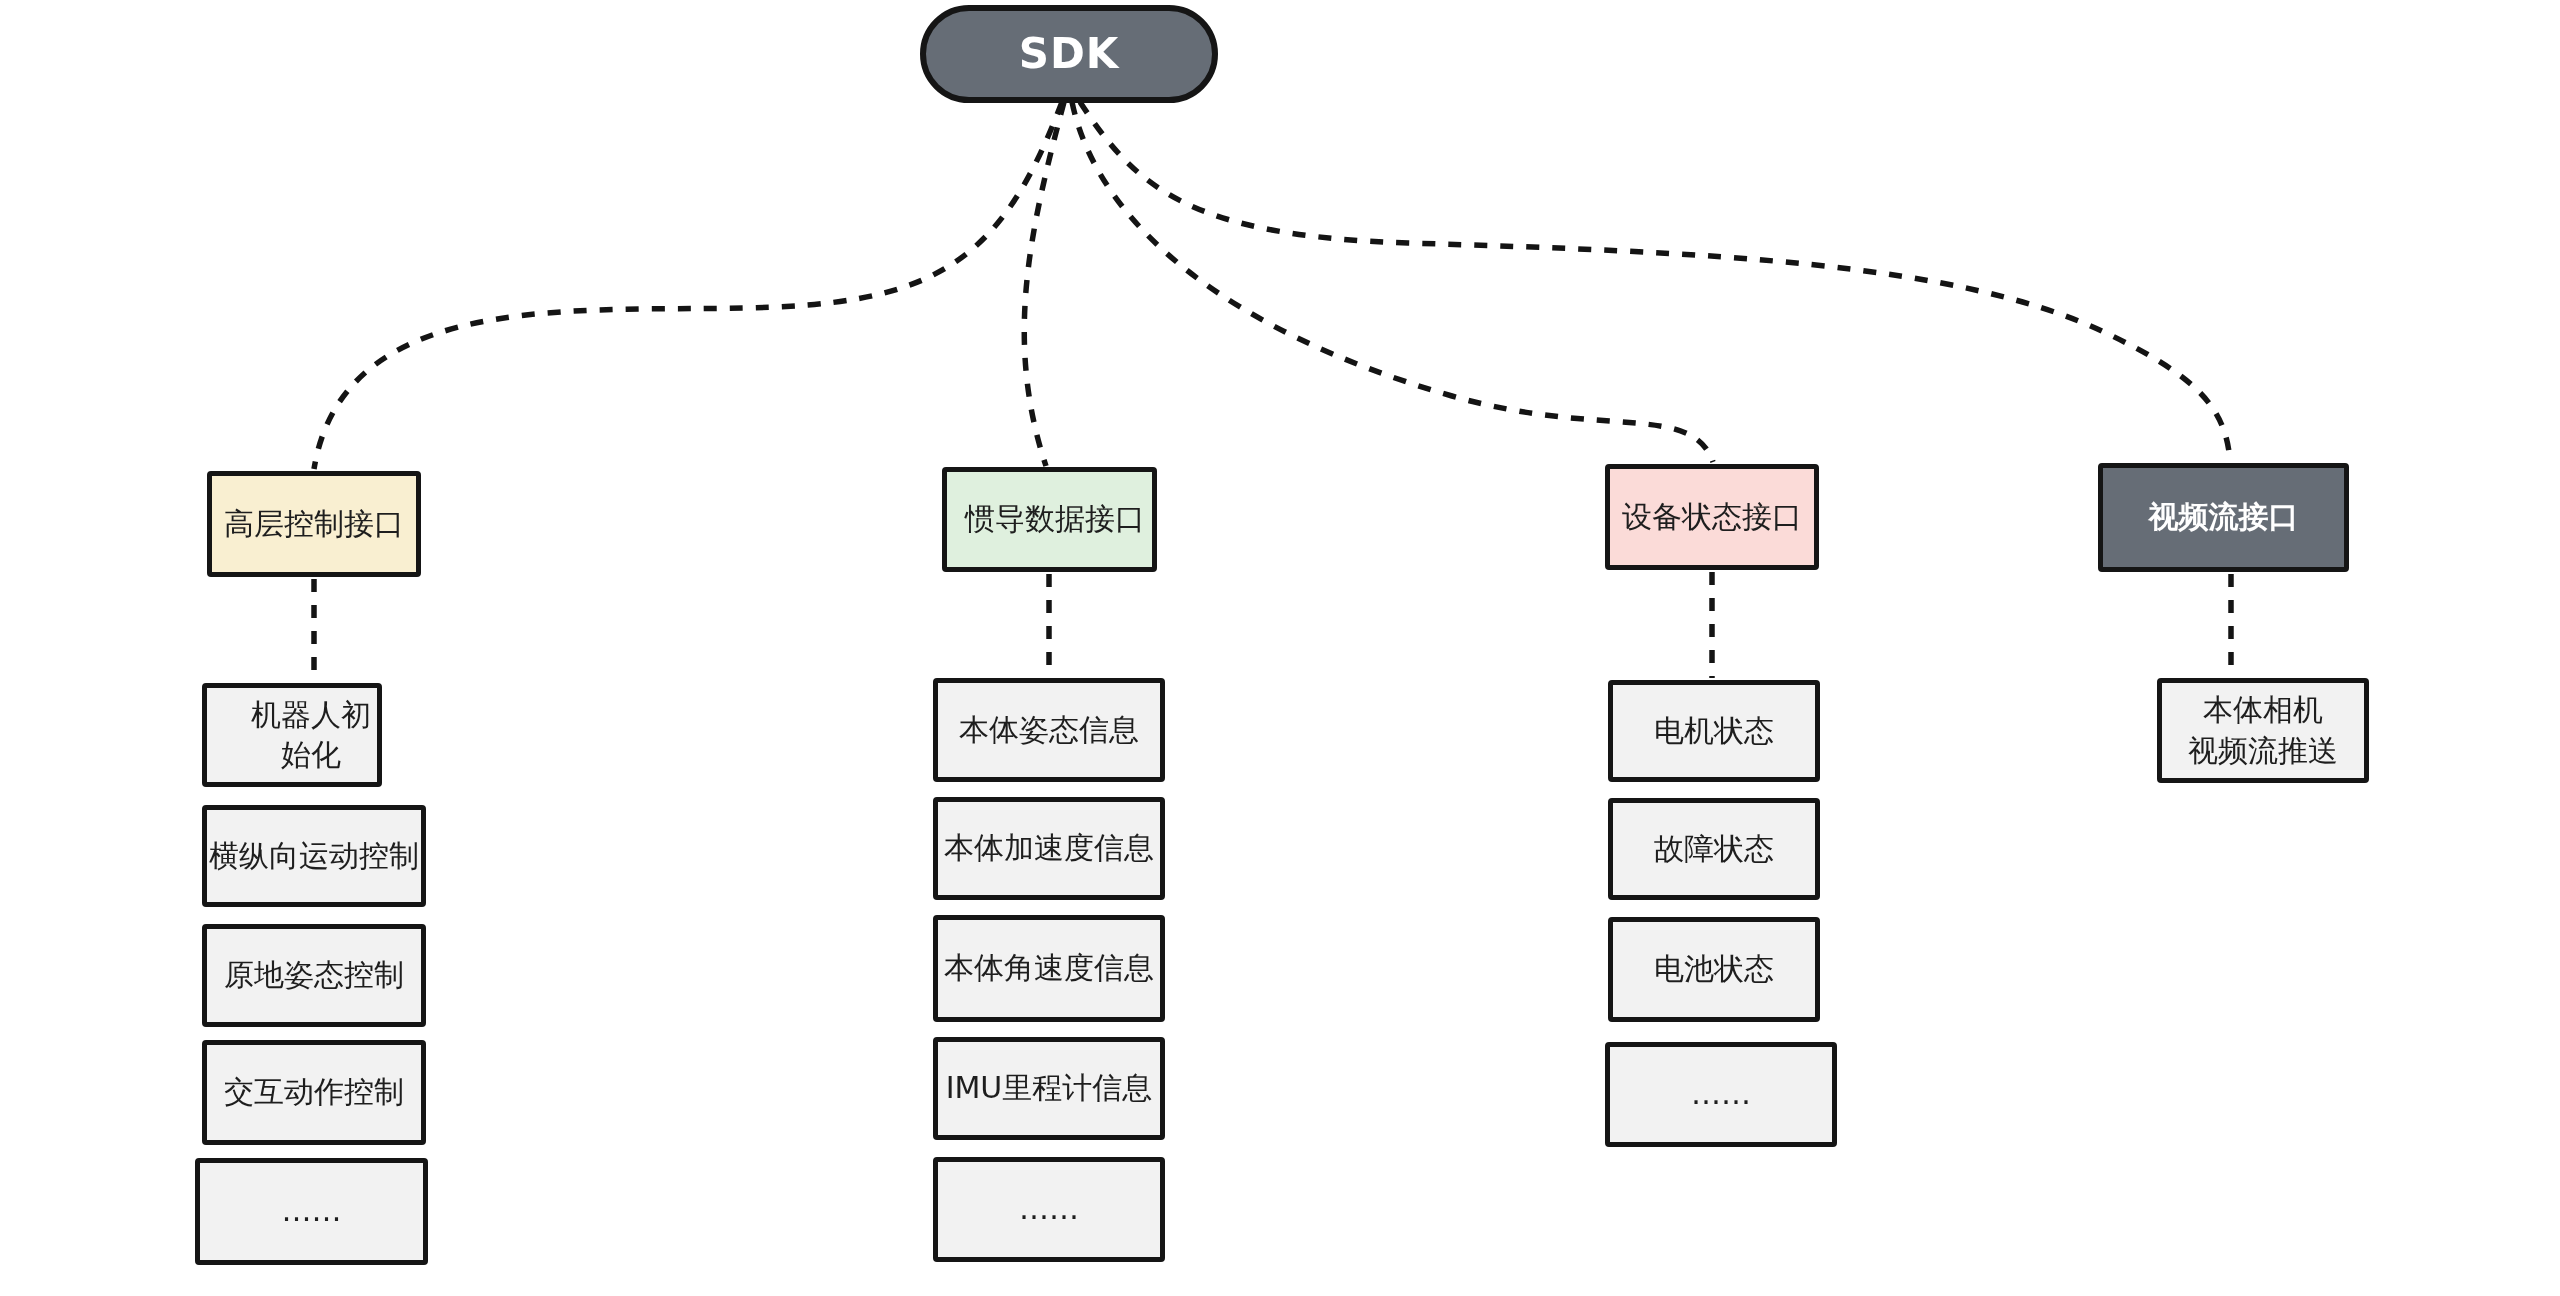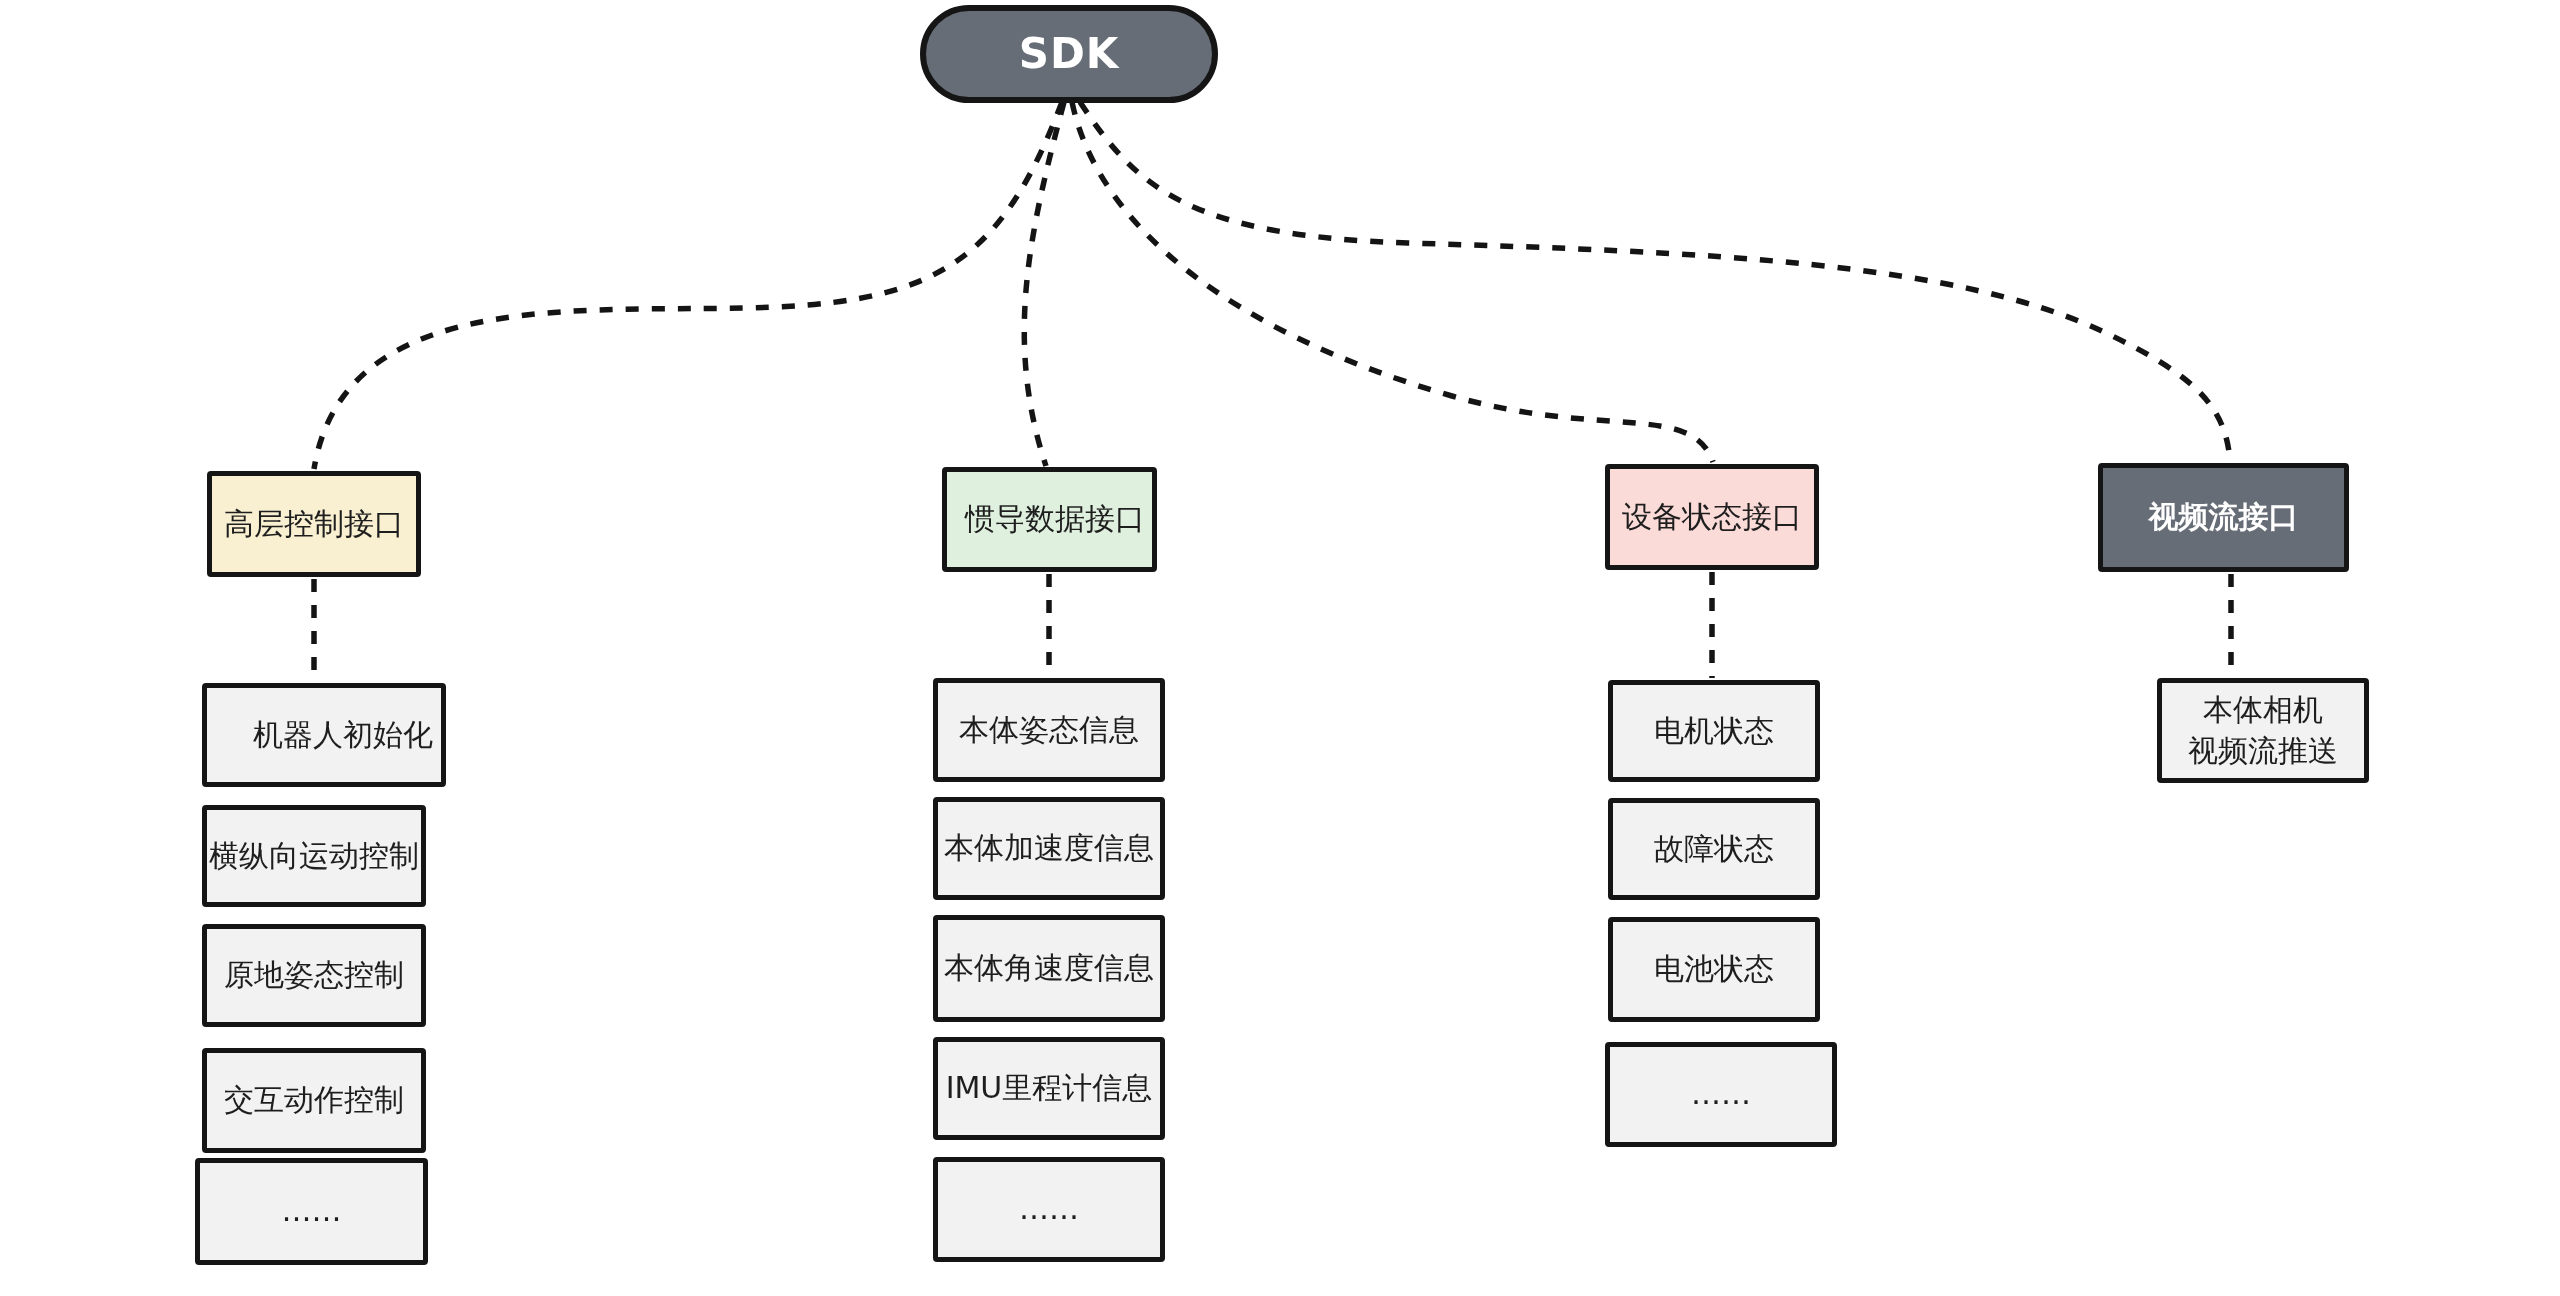--- a/index.html
+++ b/index.html
@@ -38,24 +38,24 @@
     <path d="M1080 102 C 1136 188 1190 236 1408 243 C 1705 252 1956 262 2104 332 C 2197 376 2226 408 2230 461"></path>
     <path d="M314 579 L314 681"></path>
     <path d="M1049 574 L1049 676"></path>
     <path d="M1712 572 L1712 678"></path>
     <path d="M2231 574 L2231 676"></path>
   </svg>
 
   <div class="node root" style="left:920px;top:5px;width:298px;height:98px;">SDK</div>
 
   <div class="node hdr-yellow" style="left:207px;top:471px;width:214px;height:106px;">高层控制接口</div>
-  <div class="node item" style="left:202px;top:683px;width:244px;height:104px;padding-left:38px;">机器人初始化</div>
+  <div class="node item" style="left:202px;top:683px;width:180px;height:104px;padding-left:38px;">机器人初始化</div>
   <div class="node item" style="left:202px;top:805px;width:224px;height:102px;">横纵向运动控制</div>
   <div class="node item" style="left:202px;top:924px;width:224px;height:103px;">原地姿态控制</div>
-  <div class="node item" style="left:202px;top:1040px;width:224px;height:105px;margin-top:8px;">交互动作控制</div>
+  <div class="node item" style="left:202px;top:1040px;width:224px;height:105px;">交互动作控制</div>
   <div class="node item" style="left:195px;top:1158px;width:233px;height:107px;">……</div>
 
   <div class="node hdr-green" style="left:942px;top:467px;width:215px;height:105px;">惯导数据接口</div>
   <div class="node item" style="left:933px;top:678px;width:232px;height:104px;">本体姿态信息</div>
   <div class="node item" style="left:933px;top:797px;width:232px;height:103px;">本体加速度信息</div>
   <div class="node item" style="left:933px;top:915px;width:232px;height:107px;">本体角速度信息</div>
   <div class="node item" style="left:933px;top:1037px;width:232px;height:103px;">IMU里程计信息</div>
   <div class="node item" style="left:933px;top:1157px;width:232px;height:105px;">……</div>
 
   <div class="node hdr-pink" style="left:1605px;top:464px;width:214px;height:106px;">设备状态接口</div>

